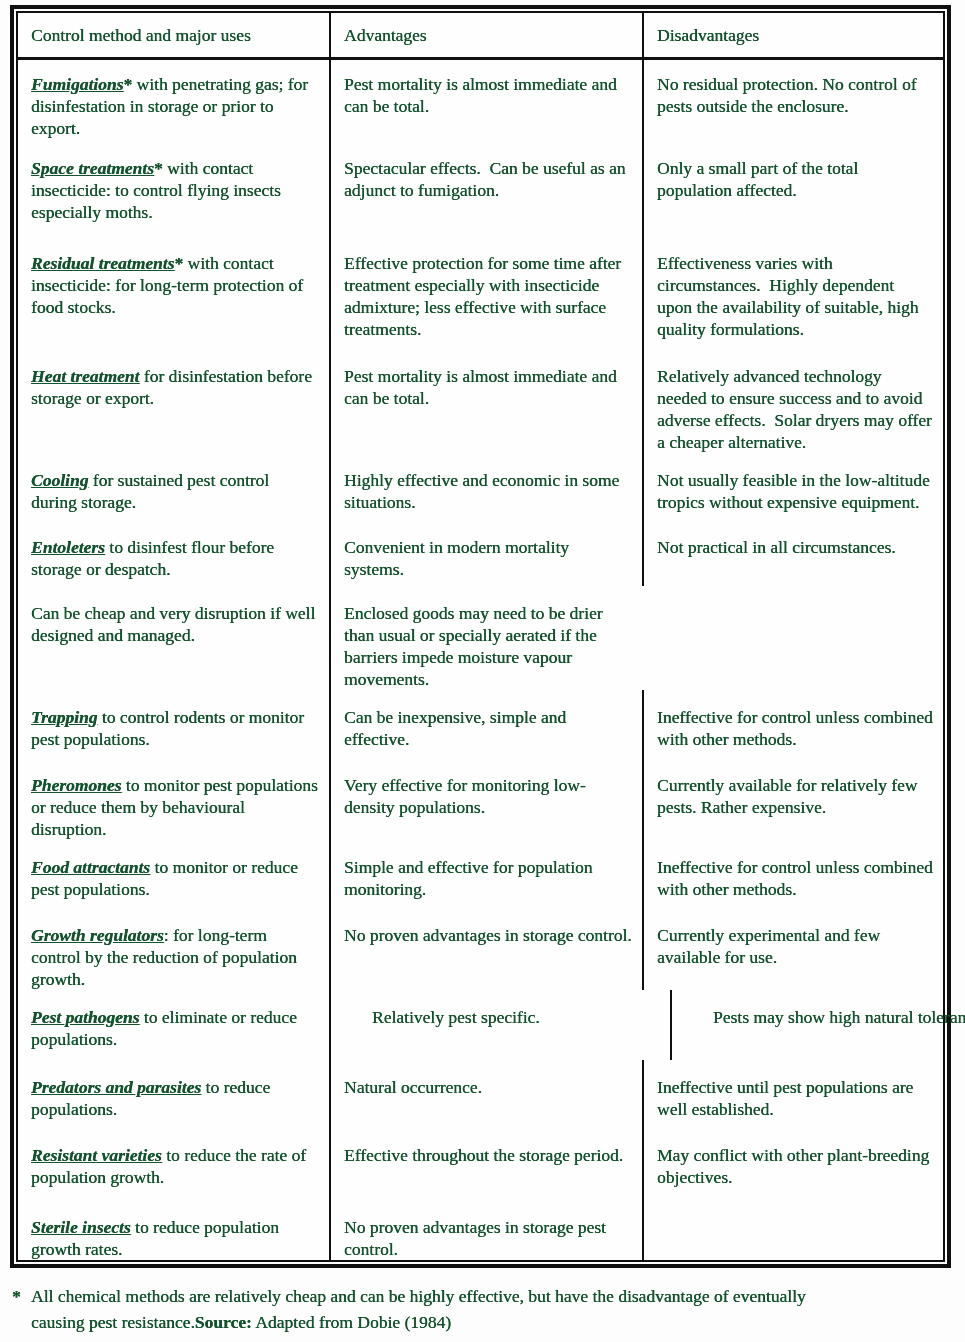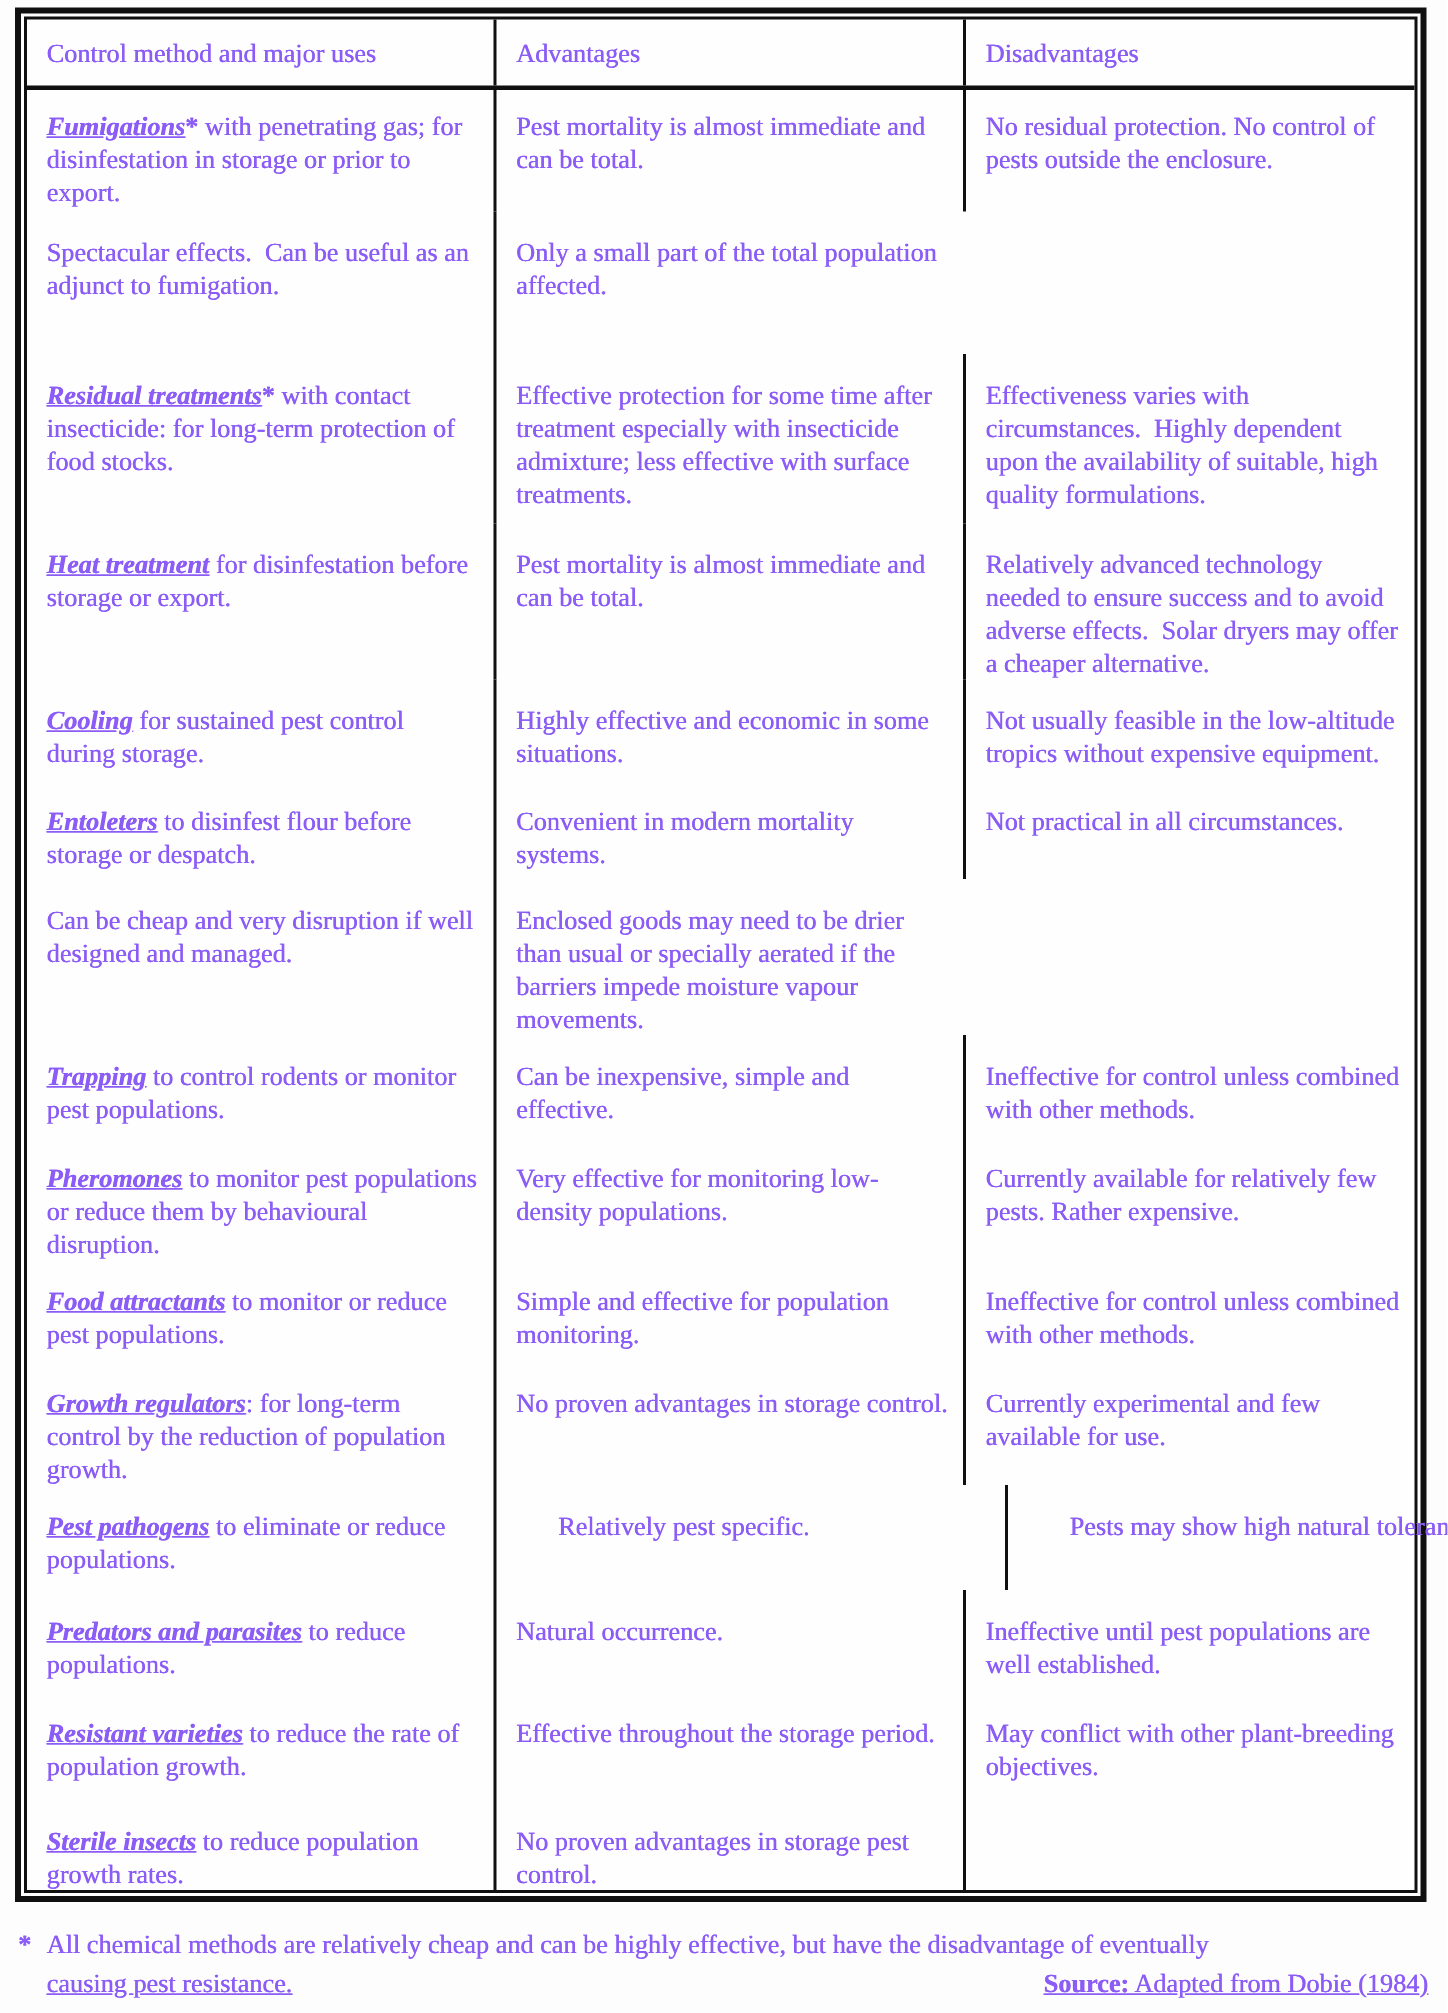--- a/index.html
+++ b/index.html
@@ -1,21 +1,21 @@
 <!DOCTYPE html>
 <html><head>
 <meta charset="utf-8">
 <style>
   html,body { margin:0; padding:0; background:#ffffff; }
   .page {
     position:relative;
     width:965px; height:1342px;
     background:#fdfdfd;
     font-family:"Liberation Serif","DejaVu Serif",serif;
-    color:#8b5cf6;
+    color:#14532d;
     overflow:hidden;
   }
   .page * { box-sizing:border-box; }
 
   
   .table-outer {
     position:absolute; left:10px; top:5px; width:941px;
     border:4px solid #101010;
     padding:2px;
     background:#fefefe;
@@ -45,21 +45,21 @@
   .mname { font-weight:bold; font-style:italic; text-decoration:underline; }
   .mstar { font-weight:bold; }
 
   .footnote {
     position:absolute; left:12px; top:1283px; width:940px;
     font-size:17.5px; line-height:26px;
     text-shadow:0.3px 0 0 currentColor;
   }
   .fn-line1 { display:flex; }
   .fn-marker { font-weight:bold; width:19px; flex:0 0 19px; }
-  .fn-line2 { display:flex; justify-content:space-between; padding-left:19px;text-decoration:underline; }
+  .fn-line2 { display:flex; padding-left:19px; }
   .fn-source-label { font-weight:bold; }
 </style>
 </head>
 <body>
 
 <div class="page">
 
   <div class="table-outer">
     <div class="table-inner">
 
@@ -69,20 +69,21 @@
         <div class="tcell">Disadvantages</div>
       </div>
 
       <div>
           <div class="trow" style="min-height: 81px;">
             <div class="tcell vb"><span class="mname">Fumigations</span><span class="mstar">*</span> with penetrating gas; for disinfestation in storage or prior to export.</div>
             <div class="tcell vb">Pest mortality is almost immediate and can be total.</div>
             <div class="tcell">No residual protection. No control of pests outside the enclosure.</div>
           </div>
           <div class="trow" style="min-height: 95px;">
+            <div class="tcell vb"><span class="mname">Space treatments</span><span class="mstar">*</span> with contact insecticide: to control flying insects especially moths.</div>
             <div class="tcell vb">Spectacular effects.  Can be useful as an adjunct to fumigation.</div>
             <div class="tcell">Only a small part of the total population affected.</div>
           </div>
           <div class="trow" style="min-height: 113px;">
             <div class="tcell vb"><span class="mname">Residual treatments</span><span class="mstar">*</span> with contact insecticide: for long-term protection of food stocks.</div>
             <div class="tcell vb">Effective protection for some time after treatment especially with insecticide admixture; less effective with surface treatments.</div>
             <div class="tcell">Effectiveness varies with circumstances.  Highly dependent upon the availability of suitable, high quality formulations.</div>
           </div>
           <div class="trow" style="min-height: 92px;">
             <div class="tcell vb"><span class="mname">Heat treatment</span> for disinfestation before storage or export.</div>

